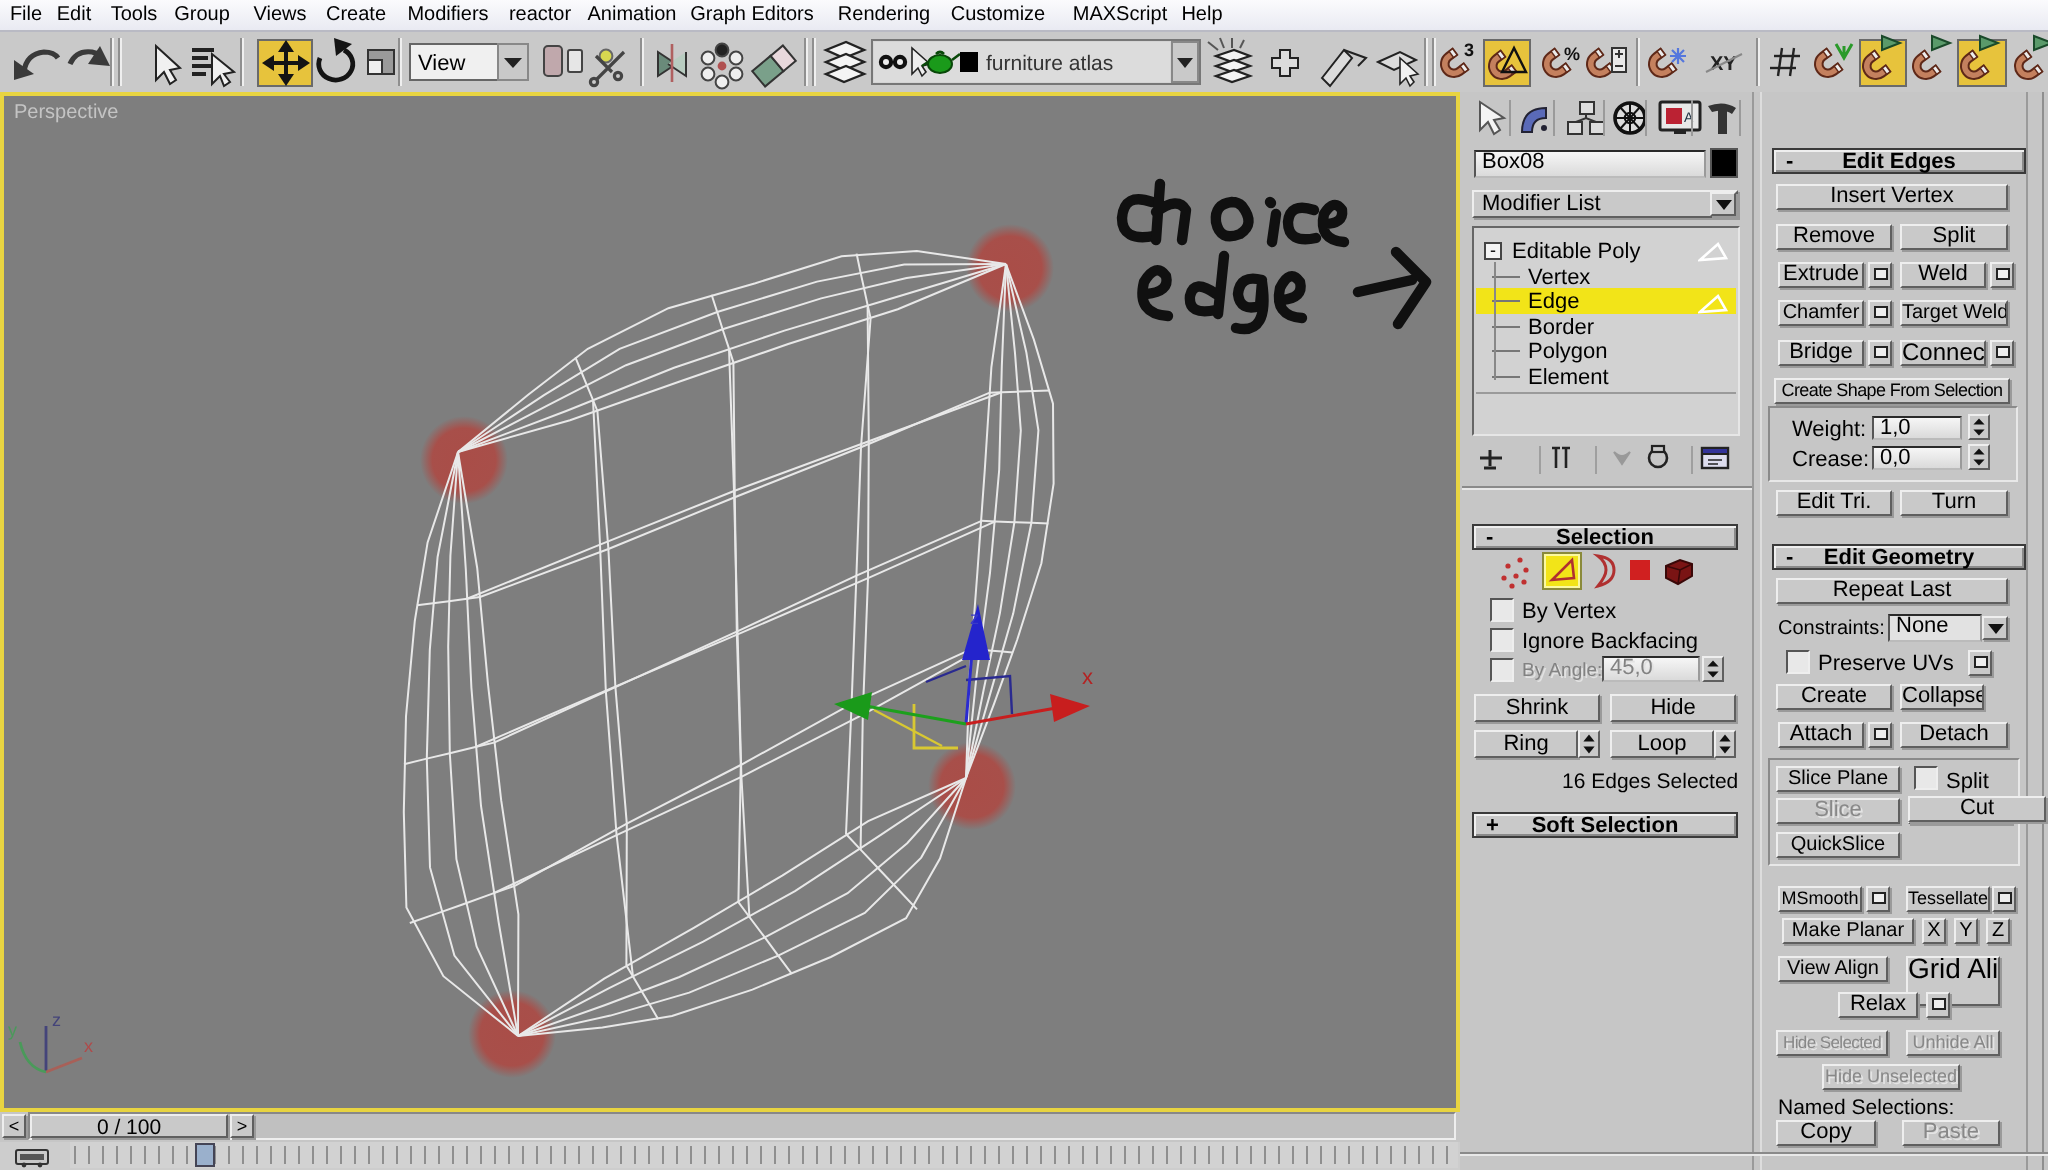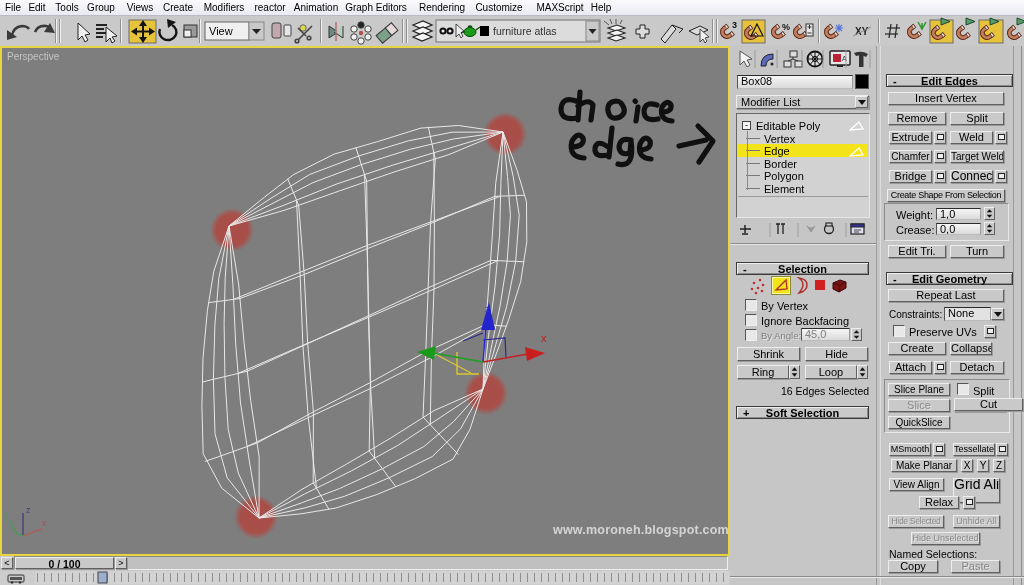--- a/index.html
+++ b/index.html
@@ -323,21 +323,20 @@
           <path d="M635 101 L635.5 101.5 M638 107 L636 121"></path>
           <path d="M657 105 Q645 101 644 111 Q644 122 658 119"></path>
           <path d="M662 112 Q672 112 671 105 Q667 99 662 107 Q659 120 672 121"></path>
           <path d="M573 147 Q585 146 583 138 Q578 131 572 141 Q568 157 584 158"></path>
           <path d="M608 147 Q597 139 595 148 Q594 158 608 155 M612 128 L609 157"></path>
           <path d="M631 140 Q620 137 619 147 Q620 156 630 153 L631 141 Q635 168 618 164"></path>
           <path d="M641 150 Q652 149 650 141 Q645 134 640 144 Q637 158 651 159"></path>
           <path d="M679 146 L706 140 M698 126 L713 141 L699 162"></path>
         </g>
 </svg>
-<div id="wm">www.moroneh.blogspot.com</div>
 </div>
   </div>
 <div id="panel">
     <svg style="position:absolute;left:4px;top:3px" width="140" height="20" viewBox="0 0 140 20">
       <path d="M6 2 L6 16 L10 12 L13 18 L16 16 L13 11 L18 10 Z" fill="#f4f4f4" stroke="#555"></path>
       <path d="M27 17 Q27 5 39 5 L39 10 Q32 10 32 17 Z" fill="#5a6ab8" stroke="#223"></path>
       <circle cx="38" cy="15" r="1.5" fill="#223"></circle>
       <g fill="#ddd" stroke="#333">
         <rect x="56" y="2" width="7" height="6"></rect>
         <rect x="50" y="12" width="7" height="6"></rect>
@@ -554,21 +553,21 @@
     <div class="btn dis" style="left:181px;top:486px;width:69px;height:13px;line-height:11px;font-size:9px">Hide Unselected</div>
     <div class="lbl " style="left:159px;top:502px;font-size:10.5px">Named Selections:</div>
     <div style="position:absolute;left:0px;top:530px;width:294px;height:2px;border-top:1px solid #8a8a8a;border-bottom:1px solid #e8e8e8"></div>
     <div class="btn" style="left:158px;top:514px;width:50px;height:13px;line-height:11px;font-size:11px">Copy</div>
     <div class="btn dis" style="left:221px;top:514px;width:49px;height:13px;line-height:11px;font-size:11px">Paste</div>
   </div>
 <div id="bottom">
     <div style="position:absolute;left:0;top:0;width:730px;height:15px;background:#c6c6c6">
       <div class="btn" style="left:1px;top:1px;width:12px;height:12px;line-height:11px;font-size:9px;text-align:center">&lt;</div>
       <div style="position:absolute;left:14px;top:0;width:714px;height:14px;border:1px solid;border-color:#888 #eee #eee #888;background:#c0c0c0"></div>
-      <div class="btn" style="left:15px;top:1px;width:99px;height:12px;line-height:12px;font-weight:bold;font-size:10.5px;text-align:center">0 / 100</div>
+      <div class="btn" style="left:15px;top:1px;width:99px;height:12px;line-height:12px;font-weight:normal;font-size:10.5px;text-align:center">0 / 100</div>
       <div class="btn" style="left:115px;top:1px;width:12px;height:12px;line-height:11px;font-size:9px;text-align:center">&gt;</div>
     </div>
     <div style="position:absolute;left:0;top:15px;width:730px;height:14px;background:#cdcdcd"><svg width="730" height="14" viewBox="0 0 730 14">
         <rect x="35" y="0" width="694" height="13" fill="#d2d2d2"></rect>
         <rect x="37" y="2" width="1" height="9" fill="#8f8f8f"></rect>
         <rect x="44" y="2" width="1" height="9" fill="#8f8f8f"></rect>
         <rect x="51" y="2" width="1" height="9" fill="#8f8f8f"></rect>
         <rect x="58" y="2" width="1" height="9" fill="#8f8f8f"></rect>
         <rect x="65" y="2" width="1" height="9" fill="#8f8f8f"></rect>
         <rect x="72" y="2" width="1" height="9" fill="#8f8f8f"></rect>

